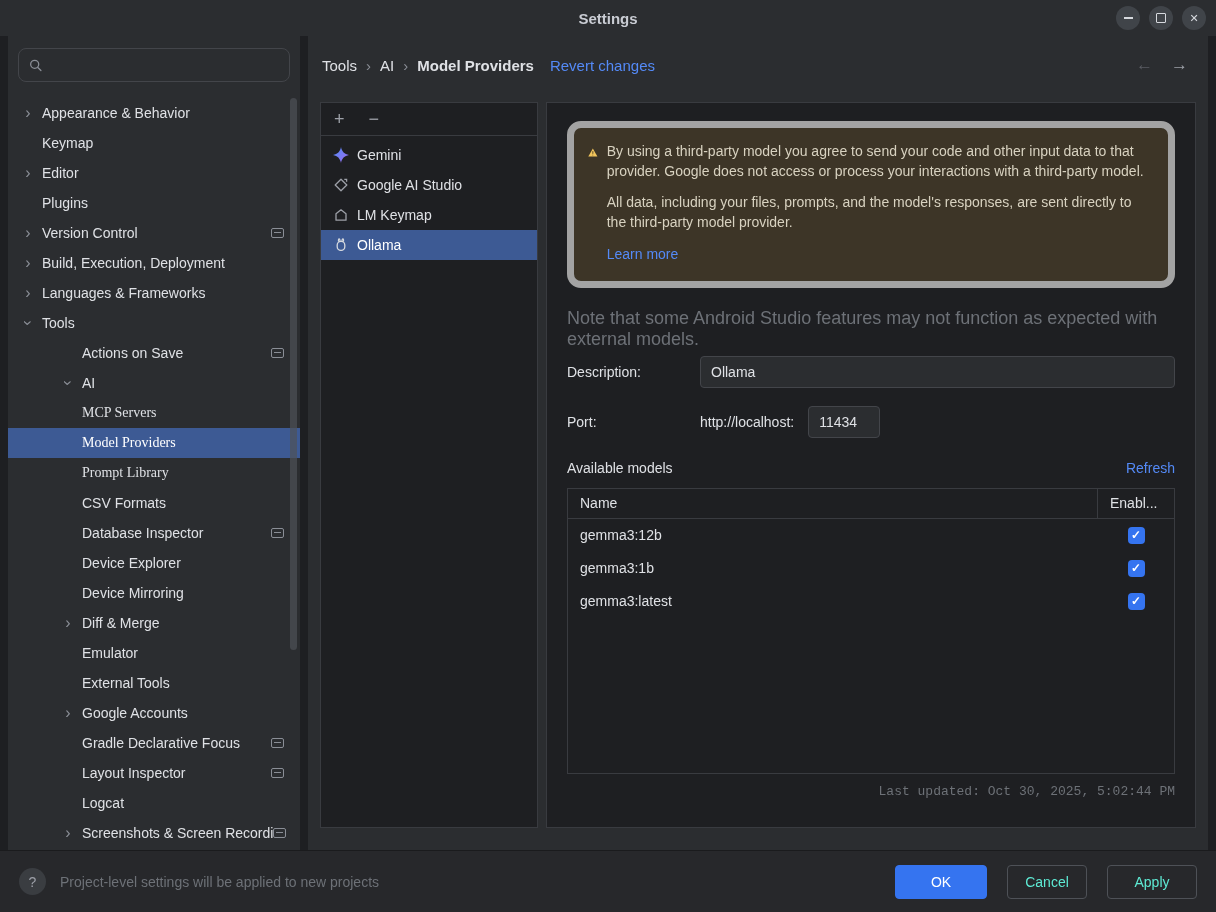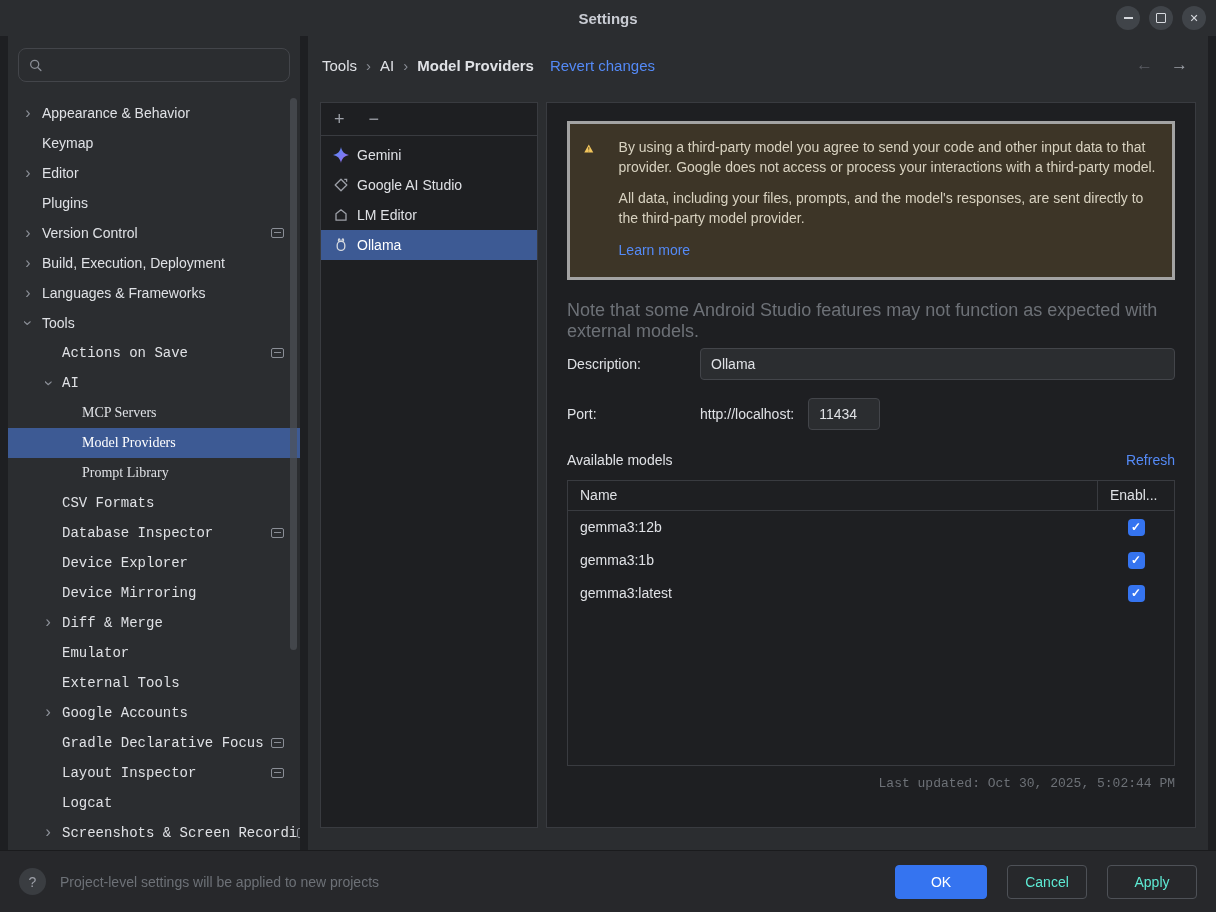--- a/index.html
+++ b/index.html
@@ -15,21 +15,21 @@
 .win-btn.max::before { content:""; display:block; width:8px; height:8px; border:1.5px solid #d6d9de; border-radius:1px; }
 .win-btn.close::before { content:"✕"; color:#d6d9de; font-size:11px; line-height:1; }
 
 
 .sidebar { position:absolute; left:8px; top:36px; width:292px; bottom:62px; background:#2b2d30; overflow:hidden; }
 .searchbox { margin:12px 10px 10px 10px; height:34px; border:1px solid #43454a; border-radius:8px; display:flex; align-items:center; padding:0 10px; gap:7px; }
 .search-input { background:transparent; border:none; outline:none; color:#dfe1e5; font-size:14px; width:100%; font-family:inherit; }
 .tree { position:absolute; top:62px; left:0; right:0; }
 .tree-item { height:30px; display:flex; align-items:center; font-size:14px; color:#dfe1e5; cursor:pointer; white-space:nowrap; overflow:hidden; }
 .tree-item.lvl1 { padding-left:12px; }
-.tree-item.lvl2 { padding-left:32px;font-family:Liberation Mono, monospace; }
+.tree-item.lvl2 { padding-left:52px; }
 .tree-item.lvl3 { padding-left:52px;font-family:Liberation Serif, serif; }
 .tree-item.selected { background:#3d5a94; color:#ffffff; }
 .chev { width:16px; flex:0 0 16px; text-align:center; color:#8a8e96; font-size:16px; line-height:1; }
 .chev.right::before { content:"›"; }
 .chev.down::before { content:"›"; display:inline-block; transform:rotate(90deg); }
 .t-label { margin-left:6px; }
 .proj-icon { margin-left:auto; margin-right:16px; width:13px; height:10px; border:1.2px solid #8a8e96; border-radius:2px; position:relative; flex:0 0 13px; }
 .proj-icon::before { content:""; position:absolute; left:2px; right:2px; top:3px; height:1.2px; background:#8a8e96; }
 .sb-scroll { position:absolute; right:3px; top:62px; width:7px; height:552px; background:#4e5157; border-radius:4px; opacity:.7; }
 
@@ -54,21 +54,21 @@
 .list-toolbar { height:33px; border-bottom:1px solid #393b40; display:flex; align-items:center; padding-left:13px; gap:24px; margin-bottom:4px; }
 .tb-btn { color:#9da0a8; font-size:18px; cursor:pointer; line-height:1; }
 .tb-add::before { content:"+"; }
 .tb-remove::before { content:"−"; }
 .provider-item { height:30px; display:flex; align-items:center; padding-left:12px; gap:8px; font-size:14px; cursor:pointer; }
 .provider-item.selected { background:#3d5a94; color:#ffffff; }
 .provider-item svg { flex:0 0 16px; }
 
 
 .detail { flex:1; background:#1e1f22; border:1px solid #393b40; padding:18px 20px 12px 20px; display:flex; flex-direction:column; overflow:hidden; }
-.warnbox { background:#3d3527; border:3px solid #a3a3a3; border-radius:0; padding:14px 16px 16px 14px; display:flex; gap:25px; align-items:flex-start; }
+.warnbox { background:#3d3527; border:7px solid #a3a3a3; border-radius:14px; padding:14px 16px 16px 14px; display:flex; gap:9px; align-items:flex-start; }
 .warn-texts { font-size:14px; line-height:1.4; color:#d8d2c0; max-width:566px; }
 .warn-texts p + p { margin-top:12px; }
 .warn-link { display:inline-block; margin-top:13px; font-size:14px; }
 .note { margin-top:20px; font-size:18px; color:#6d7177; }
 .frow { display:flex; align-items:center; }
 .frow.desc { margin-top:6px; }
 .frow.port { margin-top:18px; }
 .flabel { width:133px; flex:0 0 133px; font-size:14px; }
 .text-input { height:32px; background:#2b2d30; border:1px solid #43454a; border-radius:4px; color:#dfe1e5; font-size:14px; padding:0 10px; font-family:inherit; outline:none; }
 .desc-input { flex:1; }
@@ -268,21 +268,21 @@
         <svg width="16" height="16" viewBox="0 0 16 16">
             <path d="M8 2.2 L13.8 8 L8 13.8 L2.2 8 Z" fill="none" stroke="#9da0a8" stroke-width="1.3" stroke-linejoin="round"></path>
             <path d="M11.3 2.4 h2.3 v2.3" fill="none" stroke="#9da0a8" stroke-width="1.3"></path>
           </svg>
         <span>Google AI Studio</span>
       </div>
       <div class="provider-item">
         <svg width="16" height="16" viewBox="0 0 16 16">
             <path d="M3 13.2 V6.8 L8 2.8 L13 6.8 V13.2 Z" fill="none" stroke="#9da0a8" stroke-width="1.3" stroke-linejoin="round"></path>
           </svg>
-        <span>LM Editor</span>
+        <span>LM Keymap</span>
       </div>
       <div class="provider-item selected">
         <svg width="16" height="16" viewBox="0 0 16 16">
             <path d="M5.6 4.6 C5.2 2.9 5.6 1.8 6.1 1.8 C6.7 1.8 7 2.9 7 4.2 M10.4 4.6 C10.8 2.9 10.4 1.8 9.9 1.8 C9.3 1.8 9 2.9 9 4.2" stroke="#d5d9df" stroke-width="1.2" fill="none"></path>
             <rect x="4.2" y="4.4" width="7.6" height="9" rx="3.6" fill="none" stroke="#d5d9df" stroke-width="1.3"></rect>
           </svg>
         <span>Ollama</span>
       </div>
     </div>
 

